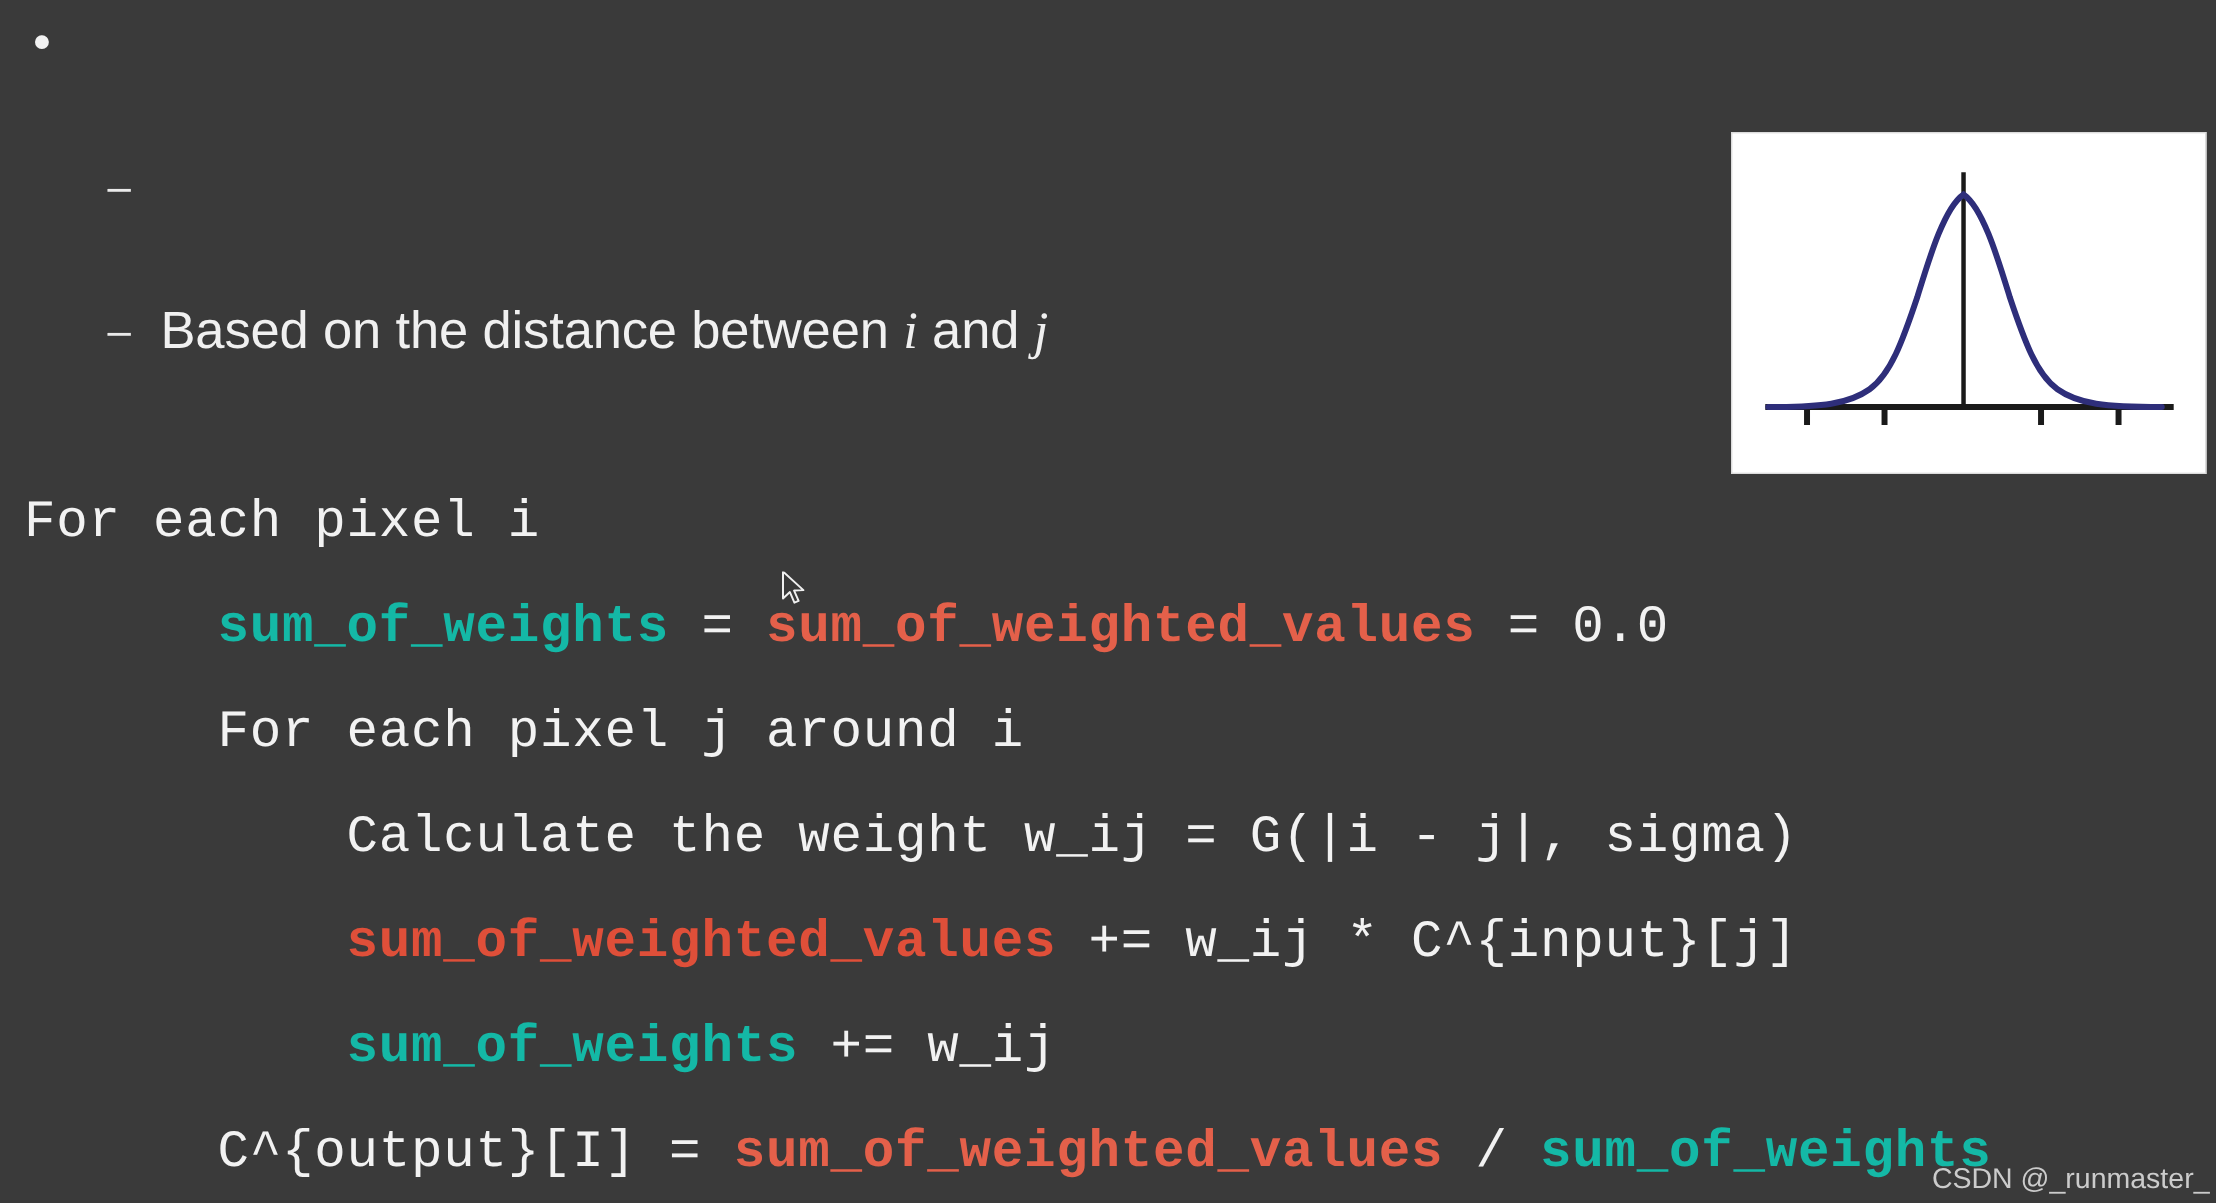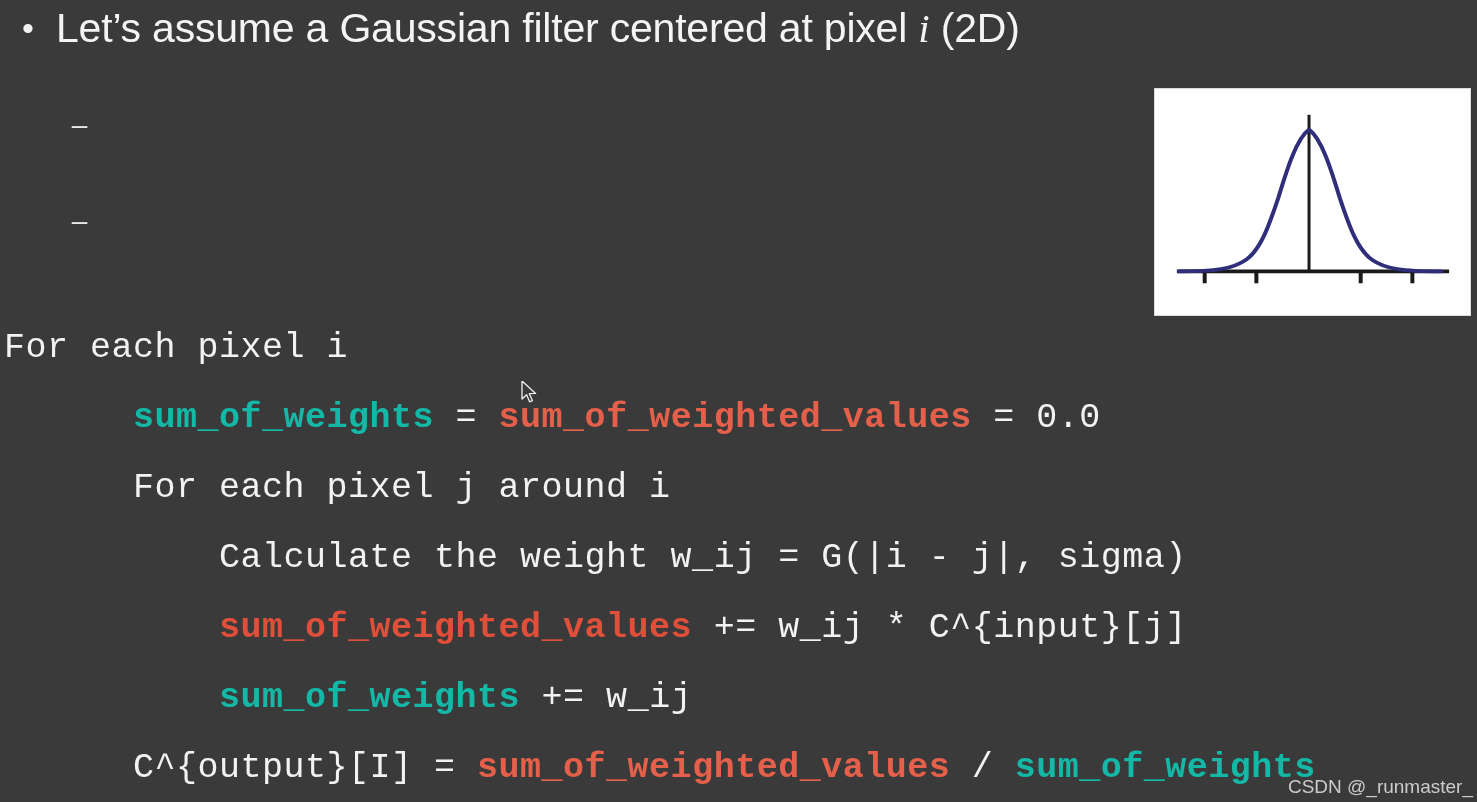--- a/index.html
+++ b/index.html
@@ -93,21 +93,21 @@
     height: 228px;
     background: #ffffff;
     border: 1px solid #dcdcdc;
   }
   #gaussian-figure svg { display: block; width: 100%; height: 100%; }
 
   
 
   #code {
     position: absolute;
-    left: 4px;
+    left: 16px;
     top: 313px;
     width: 1279px;
     font-family: "Liberation Mono", "DejaVu Sans Mono", monospace;
     font-size: 35px;
     line-height: 70px;
     color: #f2f2f2;
     white-space: pre;
     letter-spacing: 0.5px;
   }
   #code .line { height: 70px; }
@@ -139,29 +139,29 @@
     white-space: nowrap;
   }
 </style>
 </head>
 <body>
 
 <div id="slide">
 
   <div class="bullet-l1">
     <span class="marker">•</span>
-    <span class="text"><span>Let’s assume a Gaussian filter centered at pixel </span><span class="mvar">i</span><span> (2D)</span></span>
   </div>
 
   <div class="bullet-l2 b1">
     <span class="marker">–</span>
   </div>
 
   <div class="bullet-l2 b2">
     <span class="marker">–</span>
+    <span class="text"><span>Based on the distance between </span><span class="mvar">i</span><span> and </span><span class="mvar">j</span></span>
   </div>
 
   <div id="gaussian-figure">
     <svg viewBox="0 0 317 228" preserveAspectRatio="none">
       <rect x="0" y="0" width="317" height="228" fill="#ffffff"></rect>
 
       <line x1="22" y1="184" x2="296" y2="184" stroke="#1a1a1a" stroke-width="4"></line>
 
       <line x1="50" y1="184" x2="50" y2="196" stroke="#1a1a1a" stroke-width="4"></line>
       <line x1="102" y1="184" x2="102" y2="196" stroke="#1a1a1a" stroke-width="4"></line>

